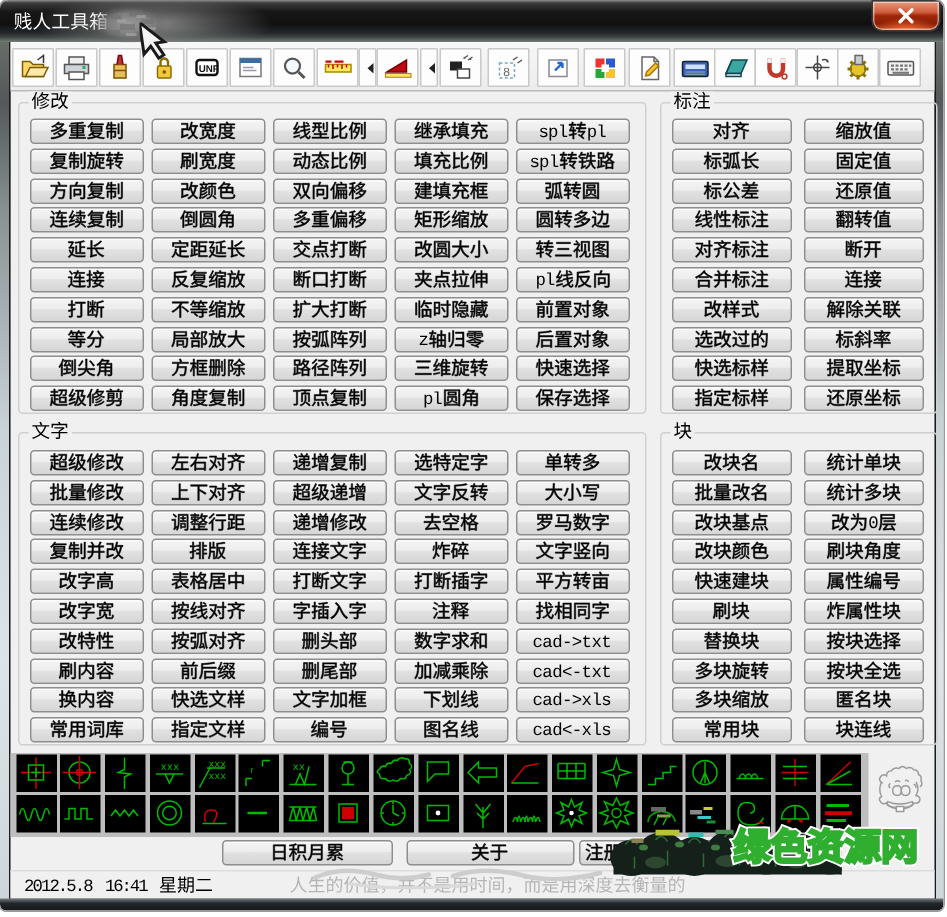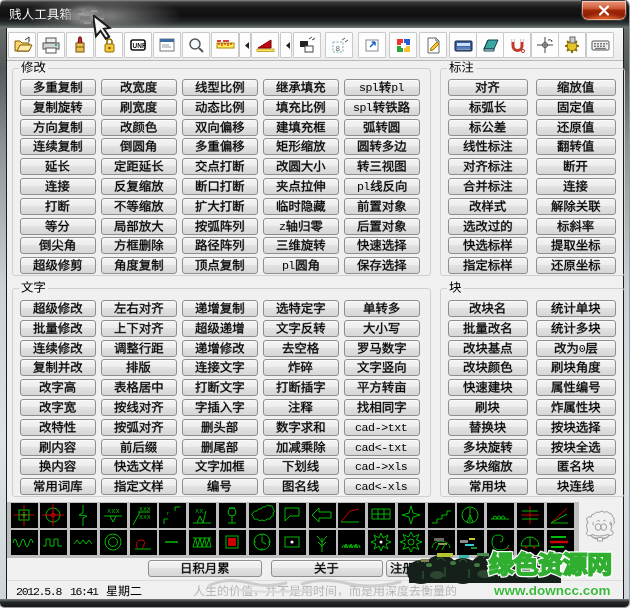--- a/index.html
+++ b/index.html
@@ -2378,14 +2378,13 @@
           <use href="#g7F51" transform="translate(98.4 21.2) scale(0.0984)"></use>
         </g>
         <g fill="#2fae2f" stroke="#2fae2f" stroke-width="26">
           <use href="#g7EFF" transform="translate(0.0 21.2) scale(0.0984)"></use>
           <use href="#g8272" transform="translate(24.6 21.2) scale(0.0984)"></use>
           <use href="#g8D44" transform="translate(49.2 21.2) scale(0.0984)"></use>
           <use href="#g6E90" transform="translate(73.8 21.2) scale(0.0984)"></use>
           <use href="#g7F51" transform="translate(98.4 21.2) scale(0.0984)"></use>
         </g>
       </svg></div>
-<div style="position:absolute;left:494px;top:583px;font-family:'Liberation Sans';font-size:13.5px;font-weight:bold;color:#3cb83c;text-shadow:0 0 2px #fff,0 0 1px #fff">www.downcc.com</div>
 <div id="botbar"></div>
 </div>
 </body></html>

